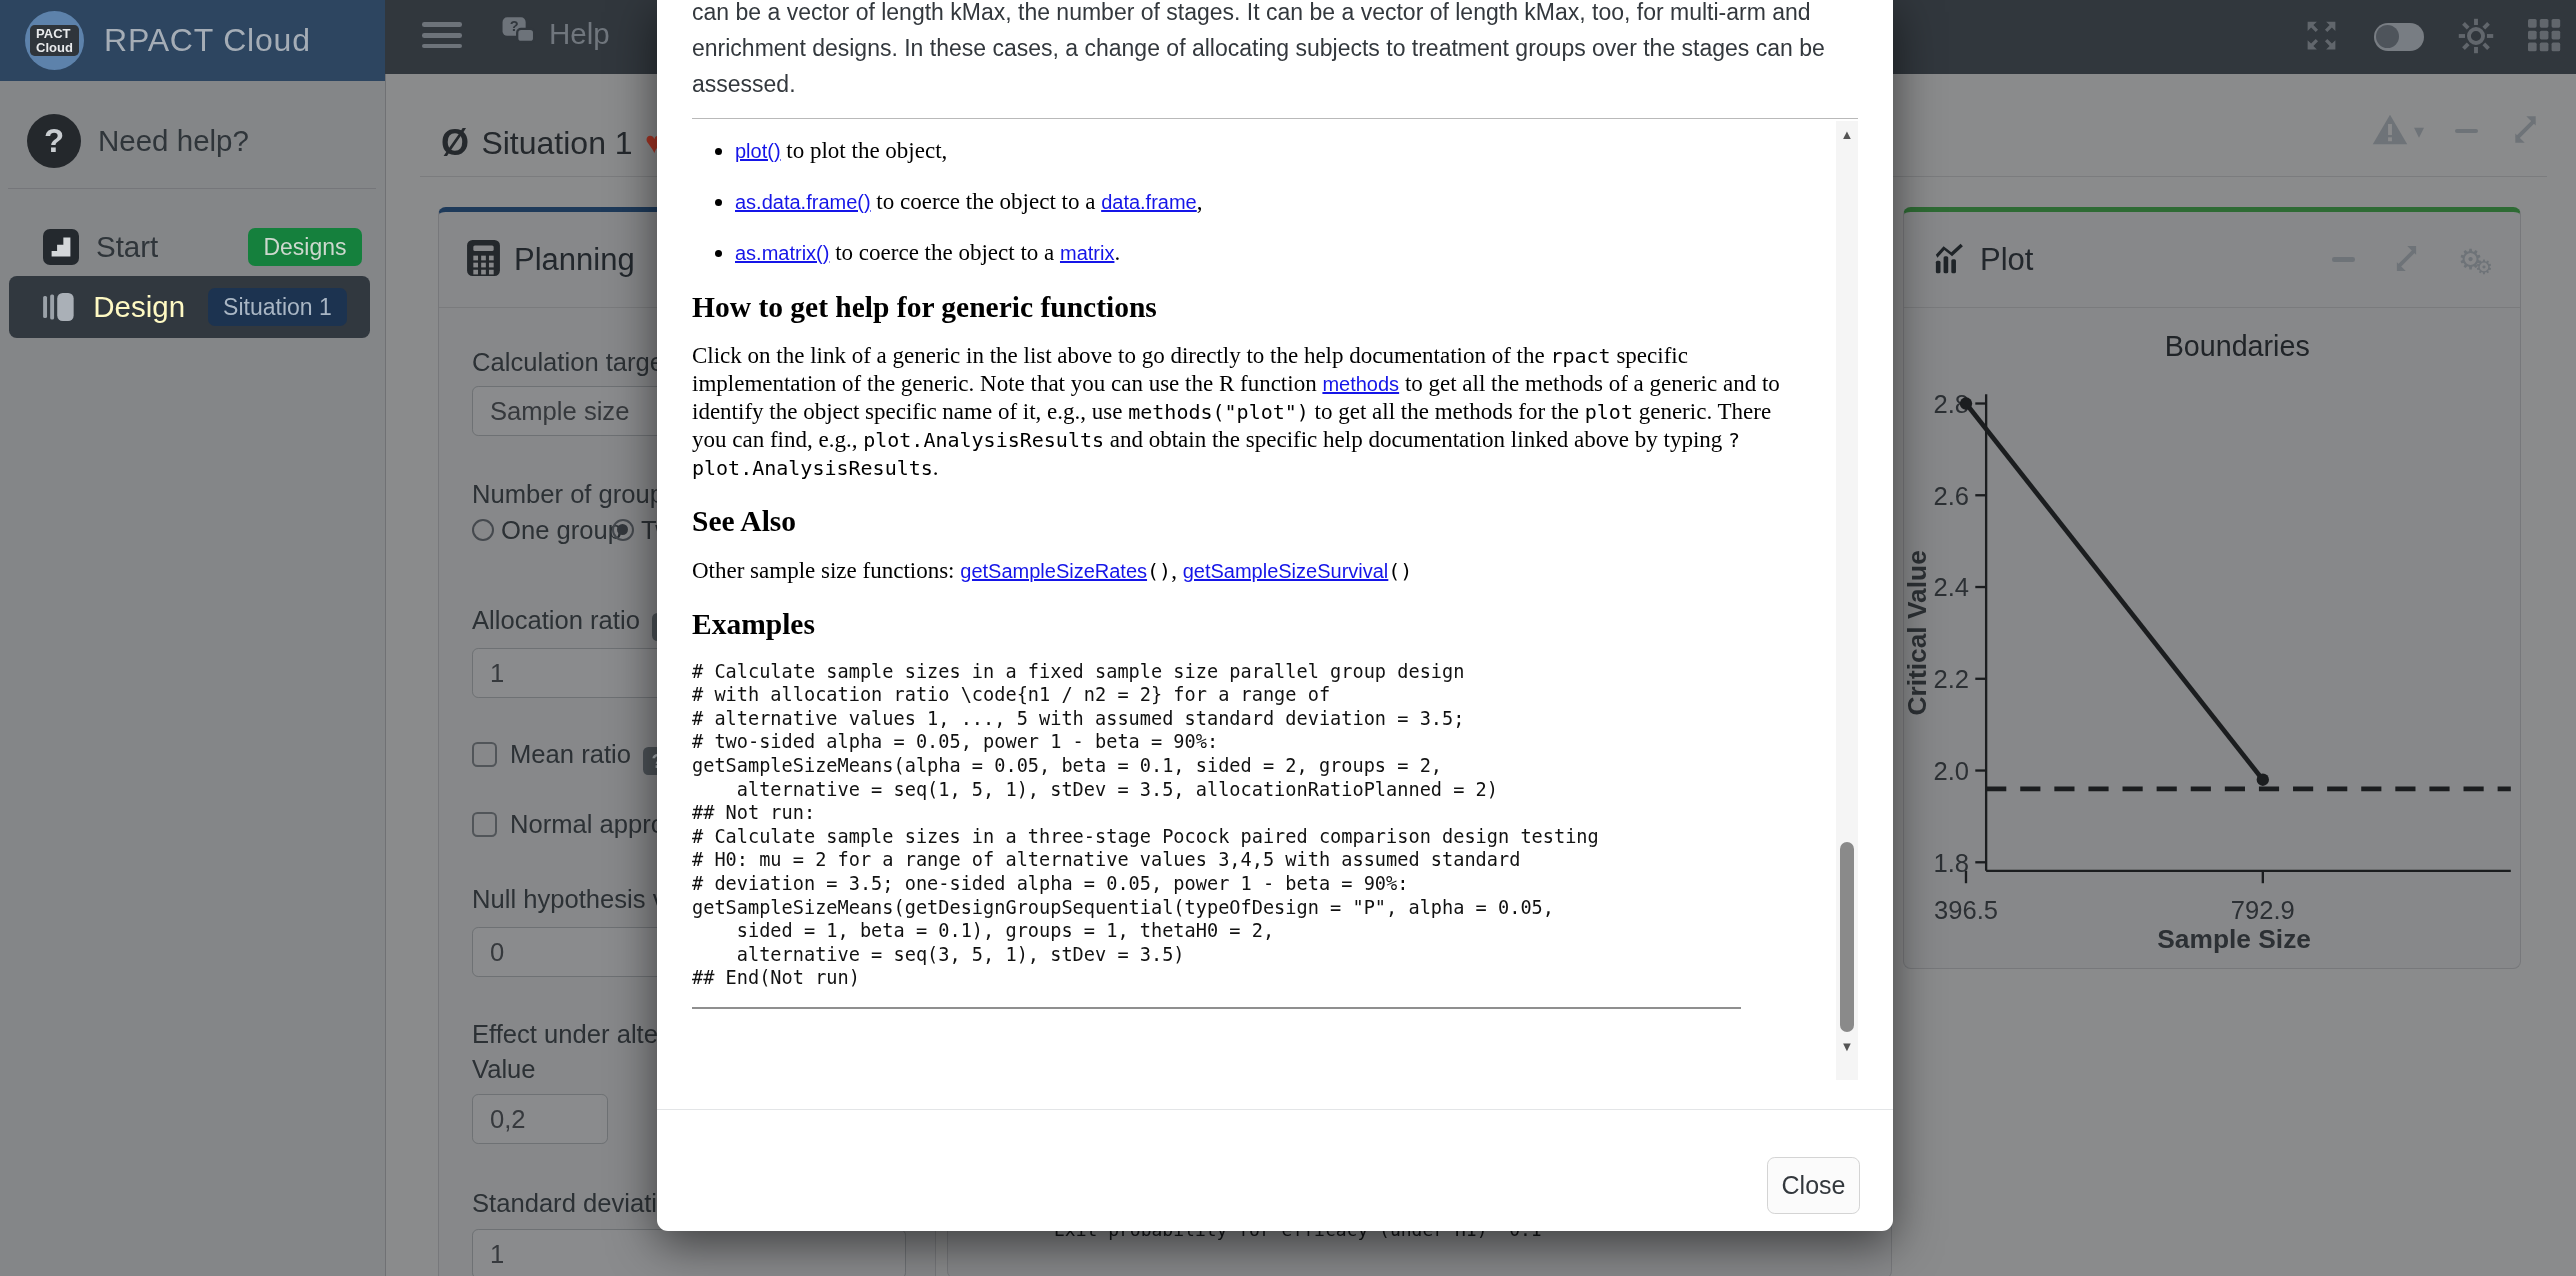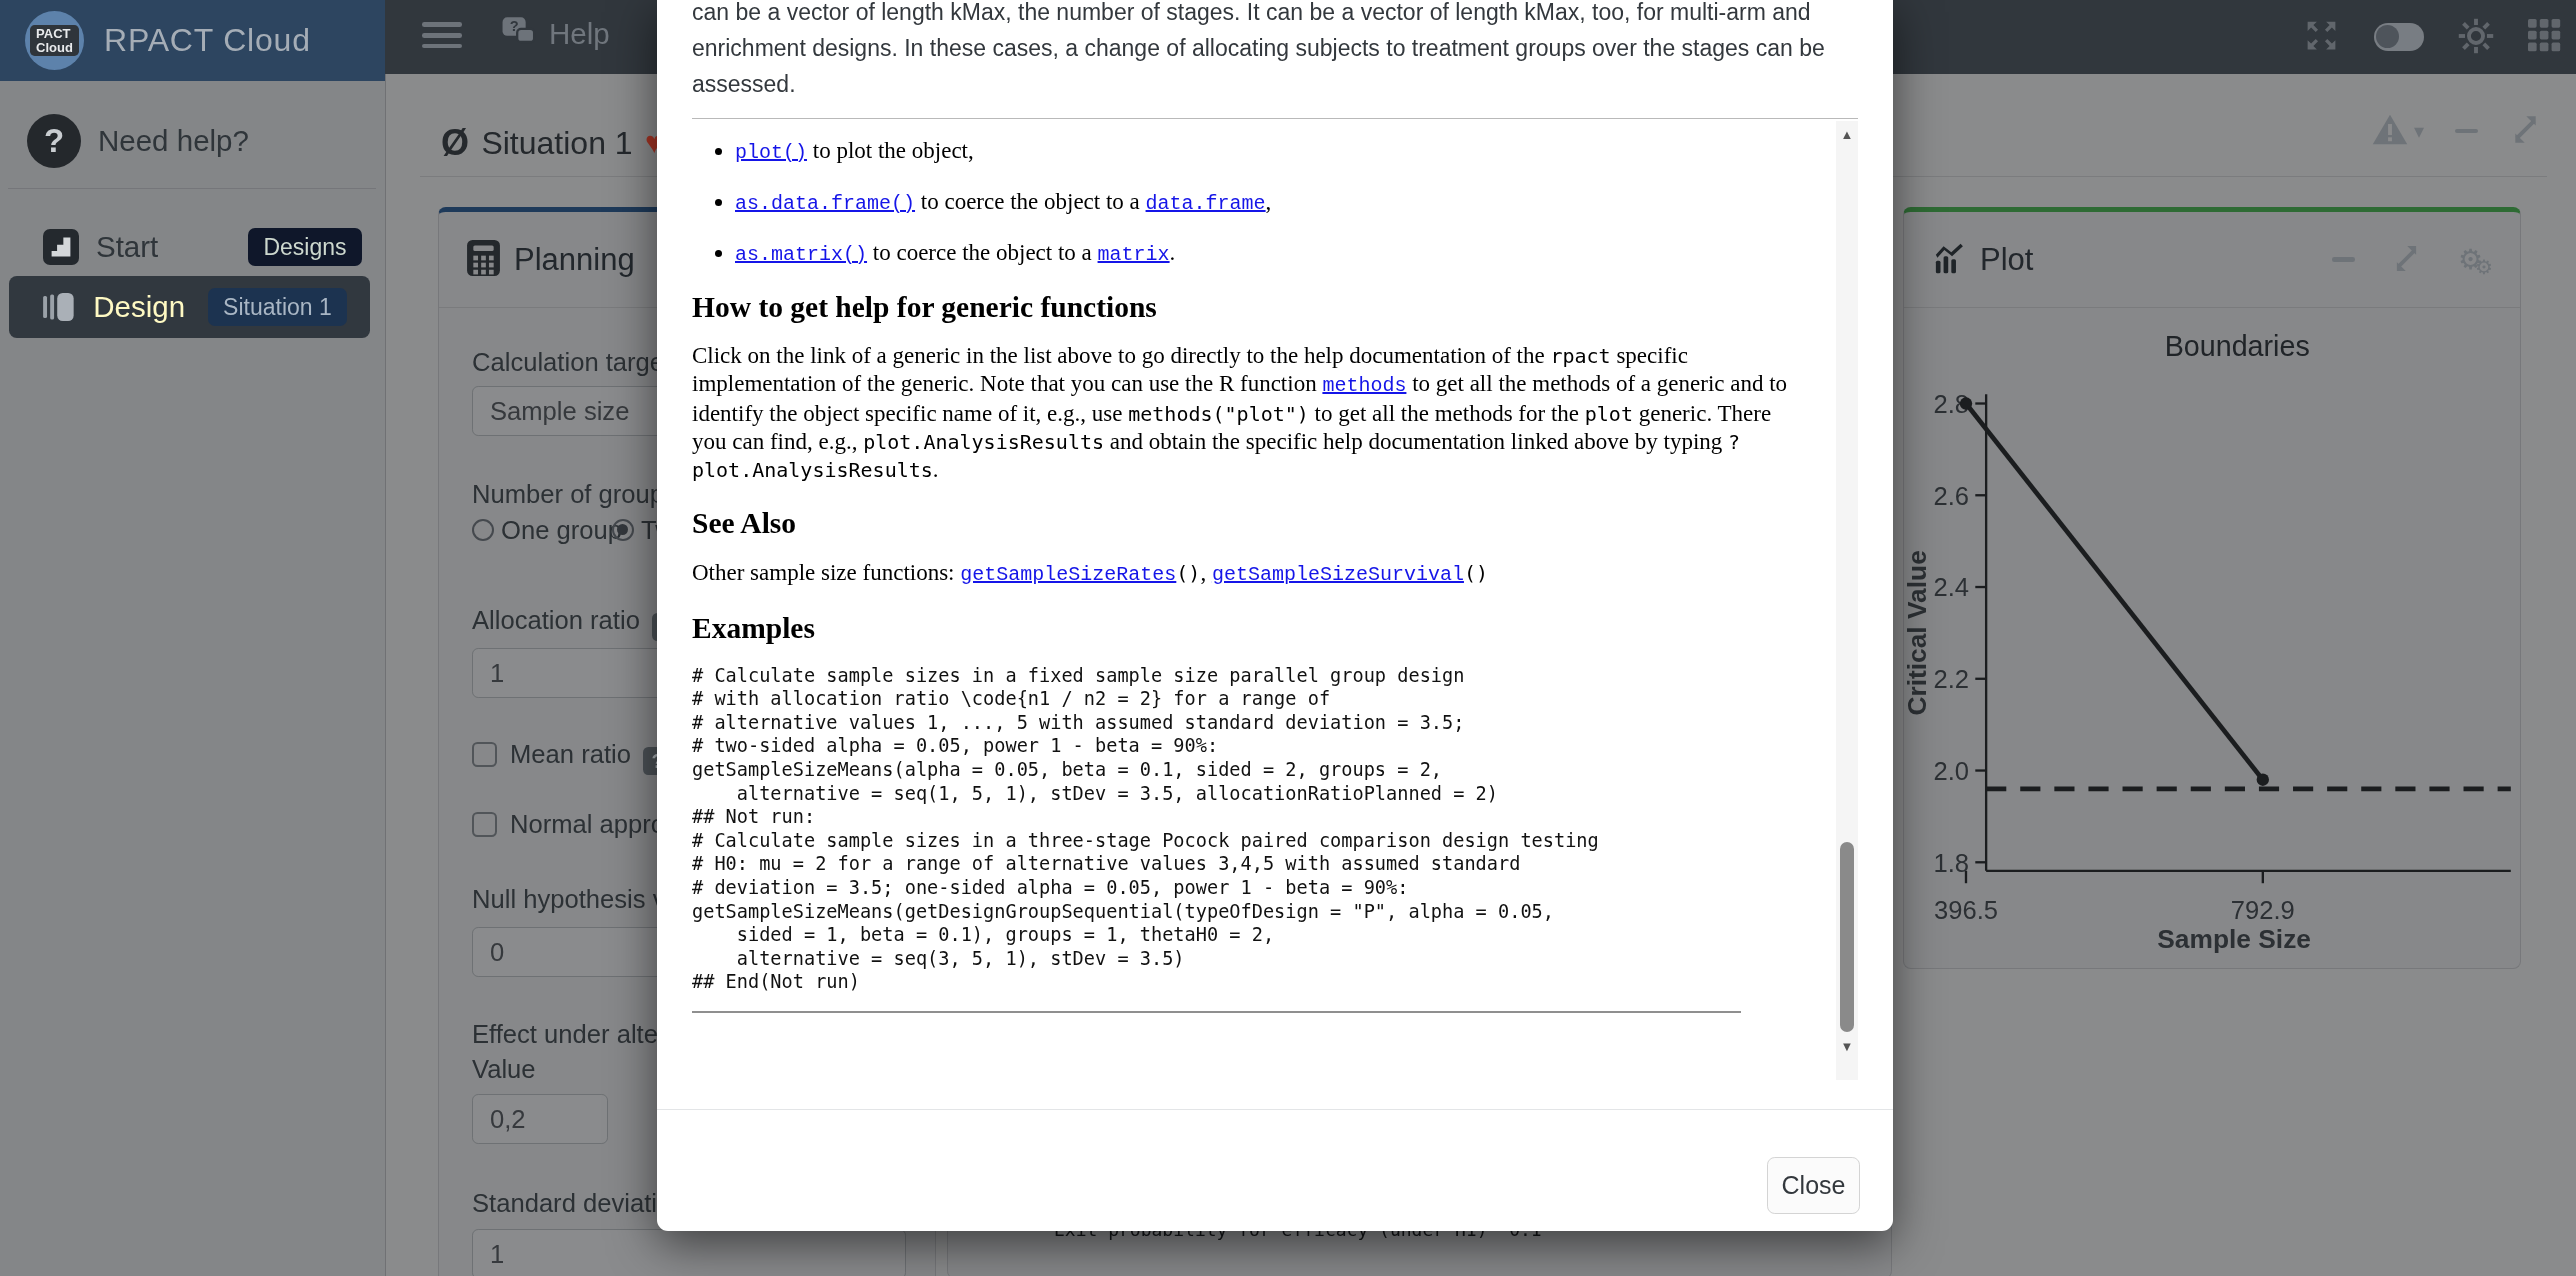--- a/index.html
+++ b/index.html
@@ -11,21 +11,21 @@
   .sidebar-header{position:absolute;left:0;top:0;width:385px;height:81px;background:#2d4560;display:flex;align-items:center;}
   .logo{width:59px;height:59px;border-radius:50%;background:#5d82ab;margin-left:25px;display:flex;align-items:center;justify-content:center;flex:none;}
   .logo-inner{background:#2f353b;border-radius:4.7px;padding:2.3px 6.2px;color:#e8eaec;font-size:13px;font-weight:bold;line-height:1.05;text-align:left;}
   .app-title{color:#a5adb6;font-size:32px;font-weight:300;margin-left:20px;letter-spacing:0.8px;}
   .side-item{position:absolute;left:0;display:flex;align-items:center;width:385px;cursor:pointer;}
   .q-circle{width:54px;height:54px;border-radius:50%;background:#24282c;color:#c9cdd1;font-size:33px;font-weight:bold;display:flex;align-items:center;justify-content:center;margin-left:27px;flex:none;}
   .side-label{font-size:29.5px;color:#2f353a;margin-left:17px;}
   .side-divider{position:absolute;left:7.8px;right:9.3px;top:188px;border-top:1.6px solid #75767a;}
   .icon-box{width:36px;height:36px;flex:none;margin-left:43px;}
   .badge{margin-left:auto;margin-right:23px;border-radius:7px;padding:5.4px 15.5px;font-size:23px;}
-  .badge-green{background:#0f172a;color:#cdd8ce;}
+  .badge-green{background:#15803d;color:#cdd8ce;}
   .badge-navy{background:#1c3350;color:#a9b6c4;}
   .side-active{left:9.3px;width:361px;height:62px;background:#31383f;border-radius:7.8px;}
   .side-active .side-label{color:#fef9c3;}
   .side-active .icon-box{margin-left:31px;}
 
   
   .topbar{position:absolute;left:385px;top:0;width:2191px;height:74px;background:#31373d;}
   .burger{position:absolute;left:37px;top:22px;width:40px;height:29.5px;cursor:pointer;}
   .burger div{height:4.7px;border-radius:2.3px;background:#6d737a;margin-bottom:6.2px;}
   .help-item{position:absolute;left:116px;top:14px;display:flex;align-items:center;cursor:pointer;}
@@ -71,21 +71,21 @@
 
   
   .modal{position:absolute;left:657px;top:0;width:1236px;height:1231px;background:#ffffff;z-index:10;
          border-radius:0 0 11px 11px;box-shadow:0 12.4px 47px rgba(0,0,0,.55);}
   .modal-intro{position:absolute;left:35px;top:-6.2px;width:1167px;font-size:23px;line-height:36px;color:#33383d;}
   .doc-scroll{position:absolute;left:35px;top:118px;width:1166px;height:961px;border-top:1.6px solid #b9b9b9;
               overflow:hidden;font-family:"Liberation Serif",serif;font-size:23px;color:#000;}
   .doc-inner{padding:7.8px 70px 0 0;}
   .doc-inner ul{margin:11px 0 7.8px 0;padding-left:43px;}
   .doc-inner li{margin-bottom:25px;font-size:23px;}
-  .doclink{color:#1515e8;text-decoration:underline;font-family:Liberation Mono, monospace;font-size:20px;cursor:pointer;}
+  .doclink{color:#1515e8;text-decoration:underline;font-family:Liberation Sans, sans-serif;font-size:20px;cursor:pointer;}
   .doccode{font-family:"DejaVu Sans Mono",monospace;font-size:20px;}
   .doc-h3{font-size:29.5px;font-weight:bold;margin:23px 0 18.6px 0;font-family:"Liberation Serif",serif;}
   .doc-p{line-height:28px;margin:0 0 11px 0;}
   .doc-pre{font-family:"DejaVu Sans Mono",monospace;font-size:18.6px;line-height:23.6px;white-space:pre;margin:4px 0 0 0;color:#111;}
   .doc-hr{border:none;border-top:2.3px solid #8f8f8f;margin:17px 47px 0 0;}
   .scrollbar{position:absolute;right:0;top:1.6px;width:22px;height:960px;background:#f5f5f5;}
   .sb-arrow{position:absolute;left:0;width:22px;text-align:center;font-size:13px;color:#555;cursor:pointer;}
   .sb-thumb{position:absolute;left:3.9px;width:14px;top:721px;height:190px;background:#8a8a8a;border-radius:7.8px;cursor:pointer;}
   .modal-footer{position:absolute;left:0;right:0;bottom:0;height:121px;border-top:1.6px solid #e3e5e7;}
   .close-btn{position:absolute;right:33px;top:47px;width:93px;height:57px;background:#fbfbfb;border:1.6px solid #d4d4d4;

